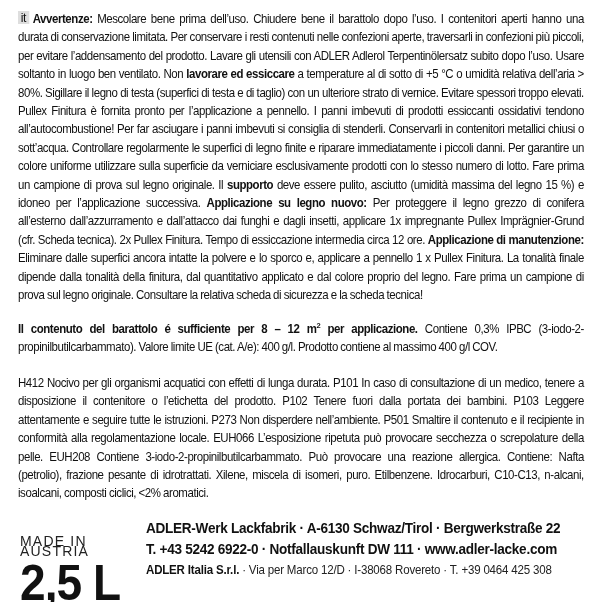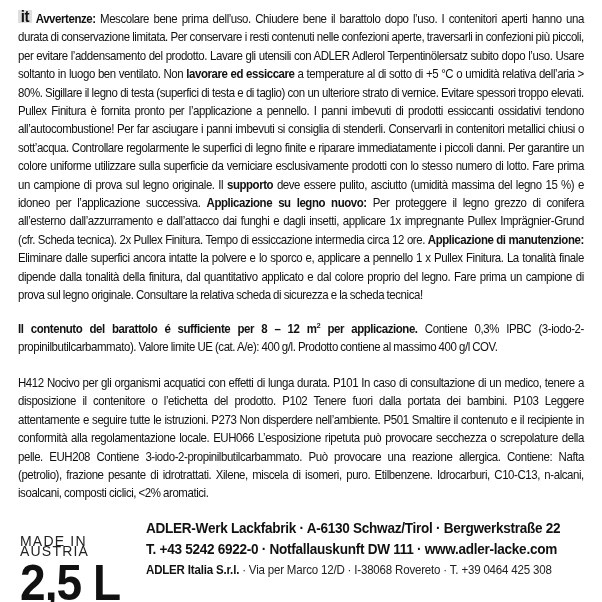--- a/index.html
+++ b/index.html
@@ -32,22 +32,22 @@
     .block-inner {
       width: 602px;
     }
     #warnings { top: 10px; }
     #coverage { top: 320px; }
     #hazards  { top: 374px; }
     .badge {
       display: inline-block;
       background: #dedede;
       color: #111;
-      font-weight: bold;
-      font-size: 16px;
+      font-weight: normal;
+      font-size: 13px;
       line-height: 13px;
       padding: 0 3px;
       margin-right: 4px;
       vertical-align: 1px;
     }
     b { font-weight: bold; }
     sup { font-size: 8px; line-height: 0; vertical-align: 5px; }
 
     #footer-left {
       position: absolute;

